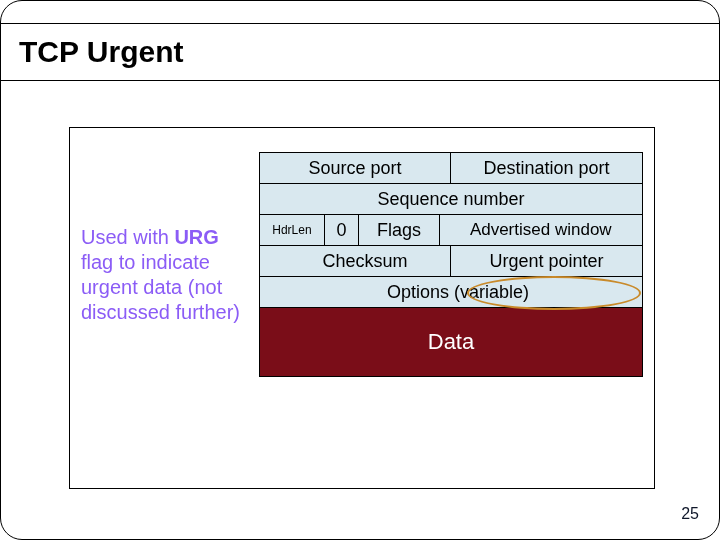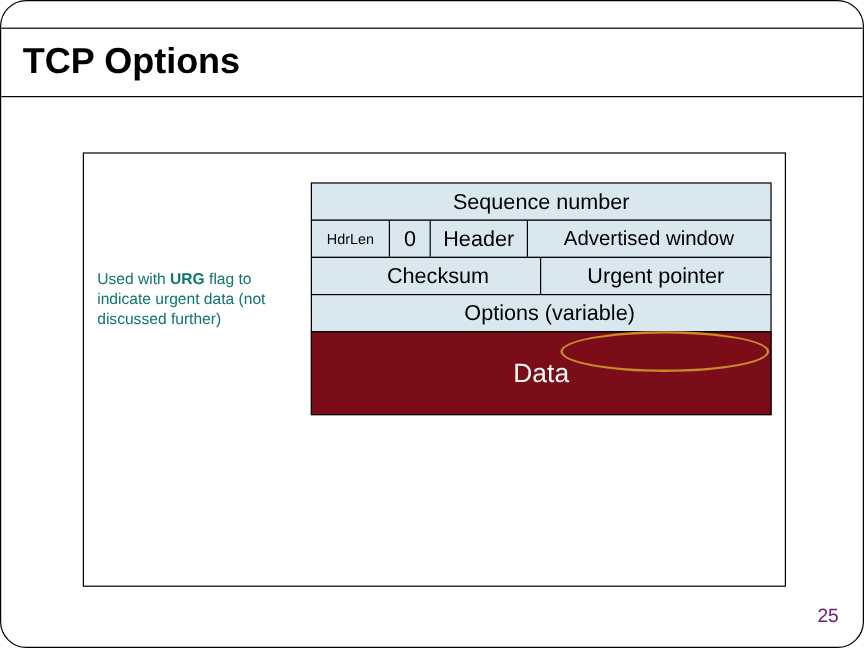--- a/index.html
+++ b/index.html
@@ -1,53 +1,57 @@
 <!DOCTYPE html>
 <html><head>
 <meta charset="utf-8">
 <style>
   html,body{margin:0;padding:0;width:720px;height:540px;font-family:Arial,Helvetica,sans-serif;background:#fff;}
   .slide{position:relative;width:720px;height:540px;box-sizing:border-box;border:1px solid #000;border-radius:22px;overflow:hidden;}
   .title-bar{position:absolute;left:0;top:22px;width:100%;height:56px;border-top:1.5px solid #000;border-bottom:1.5px solid #000;display:flex;align-items:center;}
   .title{font-size:30px;font-weight:bold;color:#000;padding-left:18px;}
   .content-frame{position:absolute;left:68px;top:126px;width:584px;height:360px;border:1px solid #000;}
-  .annotation{position:absolute;left:80px;top:224px;width:160px;font-size:13px;line-height:1.25;color:#0f766e;}
+  .annotation{position:absolute;left:80px;top:224px;width:160px;font-size:20px;line-height:1.25;color:#8b5cf6;}
   .diagram{position:absolute;left:258px;top:152px;width:384px;}
   .row{display:flex;width:100%;height:32px;border:1px solid #000;margin-top:-1px;box-sizing:border-box;background:#d9e8ef;}
   .cell{display:flex;align-items:center;justify-content:center;font-size:18px;color:#000;border-right:1px solid #000;box-sizing:border-box;height:100%;}
   .cell:last-child{border-right:none;}
   .row.data{height:70px;background:#7a0d18;justify-content:flex-end;align-items:center;}
   .row.data .cell{color:#fff;font-size:22px;border:none;width:100%;}
   .ellipse{position:absolute;border:2px solid #c98a2a;border-radius:50%;pointer-events:none;background:transparent;}
   .ellipse.e1{left:466px;top:275px;width:170px;height:30px;}
-  .pagenum{position:absolute;right:20px;bottom:16px;font-size:16px;color:#701a75;}
+  .pagenum{position:absolute;right:20px;bottom:16px;font-size:16px;color:#0f172a;}
 </style>
 </head>
 <body>
 
 <div class="slide">
 
   <div class="title-bar">
-    <div class="title">TCP Options</div>
+    <div class="title">TCP Urgent</div>
   </div>
 
   <div class="content-frame"></div>
 
   <div class="annotation">
     Used with <b>URG</b> flag to indicate urgent data (not discussed further)
   </div>
 
   <div class="diagram">
     <div class="row">
+      <div class="cell" style="width:50%;">Source port</div>
+      <div class="cell" style="width:50%;">Destination port</div>
+    </div>
+    <div class="row">
       <div class="cell" style="width:100%;">Sequence number</div>
     </div>
     <div class="row">
       <div class="cell" style="width:17%;font-size:12px;">HdrLen</div>
       <div class="cell" style="width:9%;">0</div>
-      <div class="cell" style="width:21%;">Header</div>
+      <div class="cell" style="width:21%;">Flags</div>
       <div class="cell" style="width:53%;font-size:17px;text-align:center;">Advertised window</div>
     </div>
     <div class="row">
       <div class="cell" style="width:50%;padding-left:20px;">Checksum</div>
       <div class="cell" style="width:50%;text-align:center;">Urgent pointer</div>
     </div>
     <div class="row">
       <div class="cell" style="width:100%;margin-left:14px;">Options (variable)</div>
     </div>
     <div class="row data">

